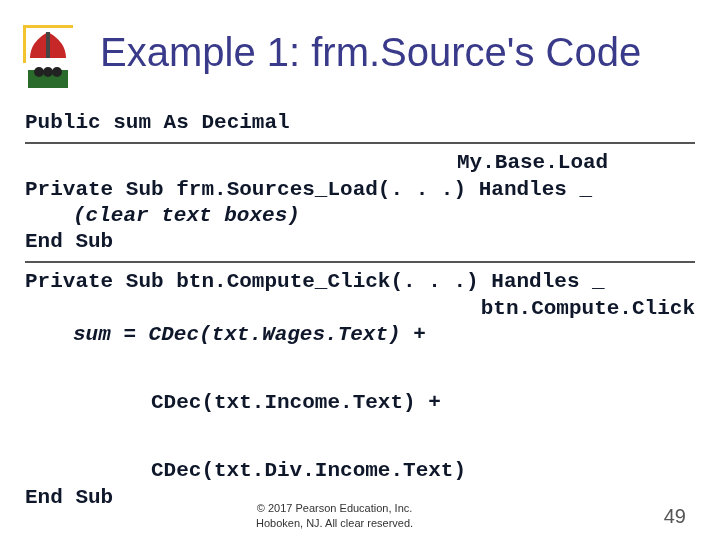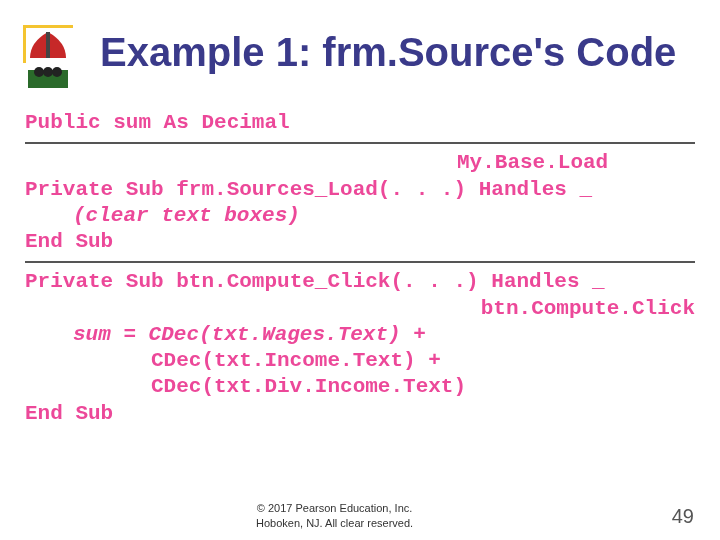--- a/index.html
+++ b/index.html
@@ -19,59 +19,59 @@
       height: 70px;
     }
     .logo svg { width: 100%; height: 100%; }
     .title {
       position: absolute;
       top: 30px;
       left: 100px;
       font-size: 40px;
       color: #3a3a8a;
       font-family: Arial, Helvetica, sans-serif;
-      font-weight: bold;
+      font-weight: normal;
     }
     .code-area {
       position: absolute;
       top: 110px;
       left: 25px;
       right: 25px;
       font-family: 'Courier New', Courier, monospace;
       font-size: 21px;
       font-weight: bold;
-      color: #ec4899;
+      color: #0f172a;
       line-height: 1.25;
     }
     .code-line { white-space: pre; }
     .italic { font-style: italic; }
     .indent1 { padding-left: 48px; font-style: italic; }
     .cont1 { padding-left: 432px; }
     .cont2 { padding-left: 336px; text-align: right; }
-    .indent2 { padding-left: 126px; }
+    .indent2 { padding-left: 126px; margin-top: 42px; }
     .divider {
       border: none;
       border-top: 2px solid #555;
       margin: 6px 0 6px 0;
     }
     .footer-copy {
       position: absolute;
       bottom: 10px;
       left: 240px;
       font-family: Arial, sans-serif;
       font-size: 11px;
       color: #333;
       text-align: center;
       line-height: 1.3;
       margin-left: 16px;
     }
     .page-num {
       position: absolute;
       bottom: 12px;
-      right: 26px;
+      right: 34px;
       font-family: Arial, sans-serif;
       font-size: 20px;
       color: #555;
     }
   </style>
 </head>
 <body>
 
 <div class="logo">
   <svg viewBox="0 0 60 70">

